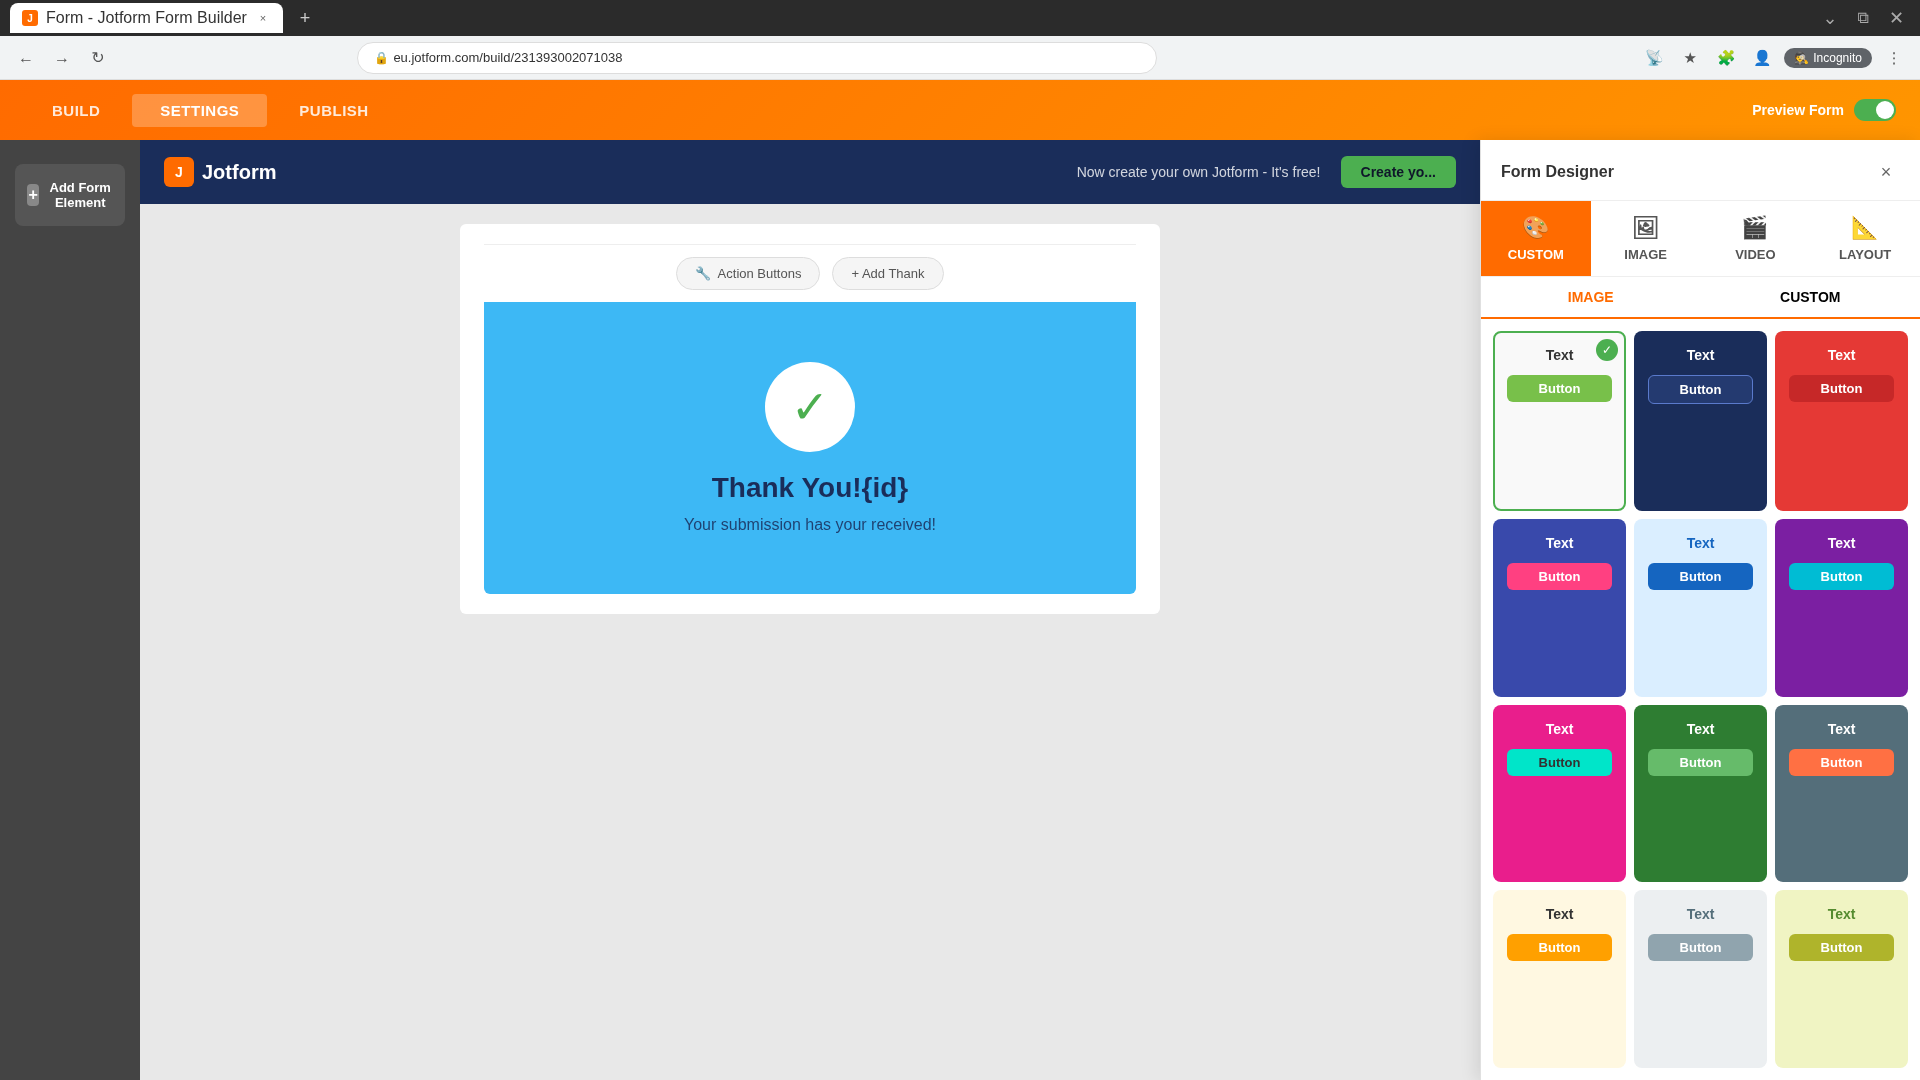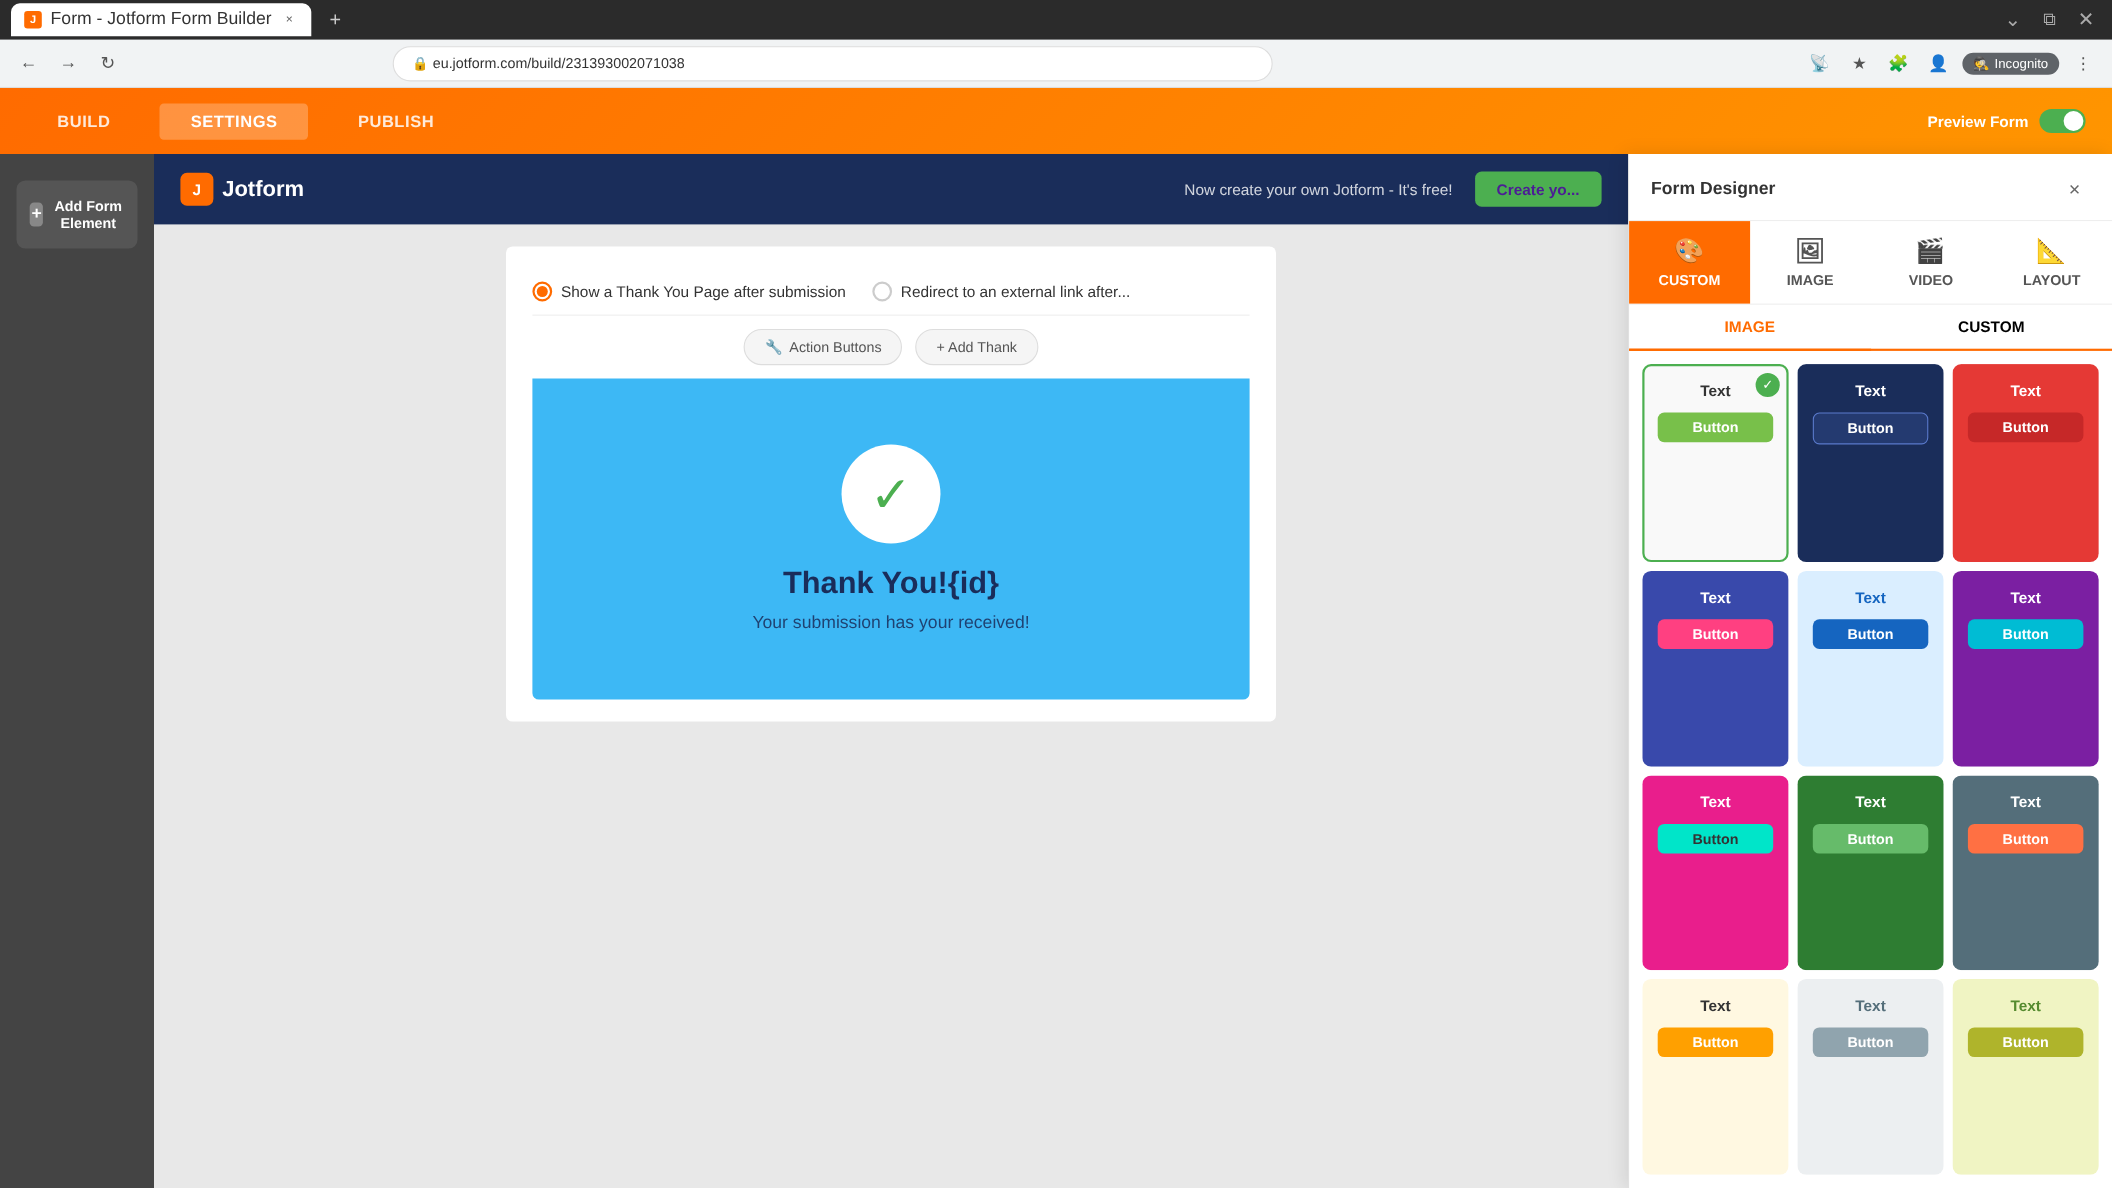--- a/index.html
+++ b/index.html
@@ -17,42 +17,42 @@
 
     .browser-toolbar { background: #f1f3f4; display: flex; align-items: center; padding: 6px 12px; gap: 8px; height: 44px; border-bottom: 1px solid #ddd; }
     .nav-btn { width: 28px; height: 28px; display: flex; align-items: center; justify-content: center; border-radius: 50%; cursor: pointer; color: #555; font-size: 16px; }
     .address-bar { flex: 1; background: #fff; border-radius: 20px; padding: 4px 16px; font-size: 13px; color: #333; display: flex; align-items: center; border: 1px solid #ddd; height: 32px; max-width: 800px; margin: 0 auto; }
     .toolbar-actions { display: flex; gap: 8px; align-items: center; margin-left: auto; }
     .toolbar-icon { width: 28px; height: 28px; display: flex; align-items: center; justify-content: center; border-radius: 50%; cursor: pointer; color: #555; font-size: 15px; }
     .incognito-badge { background: #5f6368; color: #fff; border-radius: 12px; padding: 3px 10px; font-size: 12px; display: flex; align-items: center; gap: 4px; }
 
     
     .app-header { background: linear-gradient(135deg, #ff6b00, #ff9500); display: flex; align-items: center; padding: 0 24px; height: 60px; position: relative; }
-    .app-nav { display: flex; align-items: center; gap: 17px; }
+    .app-nav { display: flex; align-items: center; gap: 4px; }
     .app-nav-item { color: rgba(255,255,255,0.85); font-size: 15px; font-weight: 600; padding: 8px 28px; border-radius: 4px; cursor: pointer; letter-spacing: 0.5px; }
     .app-nav-item.active { background: rgba(255,255,255,0.25); color: #fff; padding-left: 28px; }
     .preview-form { display: flex; align-items: center; gap: 10px; color: #fff; font-size: 14px; font-weight: 600; margin-left: auto; }
     .toggle-switch { width: 42px; height: 22px; background: #4caf50; border-radius: 11px; position: relative; cursor: pointer; }
     .toggle-switch::after { content: ''; position: absolute; width: 18px; height: 18px; background: #fff; border-radius: 50%; top: 2px; right: 2px; }
 
     
     .main-area { display: flex; width: 100%; height: calc(1080px - 80px); position: relative; }
 
     
     .left-sidebar { width: 140px; background: #444; display: flex; flex-direction: column; align-items: center; padding: 24px 12px; flex-shrink: 0; }
     .add-element-btn { background: #555; border-radius: 8px; padding: 16px 12px; color: #fff; font-size: 13px; font-weight: 600; text-align: center; cursor: pointer; width: 110px; display: flex; align-items: center; justify-content: center; gap: 8px; }
     .add-icon { width: 22px; height: 22px; background: #888; border-radius: 4px; display: flex; align-items: center; justify-content: center; font-size: 16px; color: #fff; }
 
     
     .form-canvas { flex: 1; background: #e8e8e8; overflow-y: auto; }
     .jotform-banner { background: #1a2d5a; display: flex; align-items: center; padding: 0 24px; height: 64px; }
     .jotform-logo { display: flex; align-items: center; gap: 8px; color: #fff; font-size: 20px; font-weight: 700; }
     .logo-icon { width: 30px; height: 30px; background: #ff6b00; border-radius: 6px; display: flex; align-items: center; justify-content: center; color: #fff; font-weight: 900; font-size: 14px; }
     .banner-text { color: rgba(255,255,255,0.8); font-size: 14px; margin-left: auto; margin-right: 20px; }
-    .create-btn { background: #4caf50; color: #4c1d95; border-radius: 6px; padding: 8px 20px; font-size: 14px; font-weight: 600; cursor: pointer; }
+    .create-btn { background: #4caf50; color: #0f172a; border-radius: 6px; padding: 8px 20px; font-size: 14px; font-weight: 600; cursor: pointer; }
 
     .form-section { background: #fff; max-width: 700px; margin: 20px auto; border-radius: 6px; padding: 20px 24px; }
     .radio-row { display: flex; align-items: center; gap: 24px; padding: 12px 0; }
     .radio-item { display: flex; align-items: center; gap: 8px; font-size: 14px; color: #333; }
     .radio-circle { width: 18px; height: 18px; border-radius: 50%; border: 2px solid #ff6b00; display: flex; align-items: center; justify-content: center; flex-shrink: 0; }
     .radio-circle.selected::after { content: ''; width: 10px; height: 10px; background: #ff6b00; border-radius: 50%; }
     .radio-unselected { width: 18px; height: 18px; border-radius: 50%; border: 2px solid #ccc; flex-shrink: 0; }
     .form-divider { border: none; border-top: 1px solid #eee; }
     .action-buttons-row { display: flex; align-items: center; justify-content: center; gap: 12px; padding: 12px 0; }
     .action-btn { background: #f5f5f5; border: 1px solid #ddd; border-radius: 20px; padding: 8px 18px; font-size: 13px; color: #555; cursor: pointer; display: flex; align-items: center; gap: 6px; }
@@ -160,30 +160,20 @@
     <div class="jotform-banner">
       <div class="jotform-logo">
         <div class="logo-icon">J</div>
         <span>Jotform</span>
       </div>
       <span class="banner-text">Now create your own Jotform - It's free!</span>
       <div class="create-btn">Create yo...</div>
     </div>
 
     <div class="form-section">
-      <div class="radio-row">
-        <div class="radio-item">
-          <div class="radio-circle selected"></div>
-          <span>Show a Thank You Page after submission</span>
-        </div>
-        <div class="radio-item">
-          <div class="radio-unselected"></div>
-          <span>Redirect to an external link after...</span>
-        </div>
-      </div>
       <hr class="form-divider">
       <div class="action-buttons-row">
         <div class="action-btn">
           <span>🔧</span>
           <span>Action Buttons</span>
         </div>
         <div class="action-btn">
           <span>+ Add Thank</span>
         </div>
       </div>

